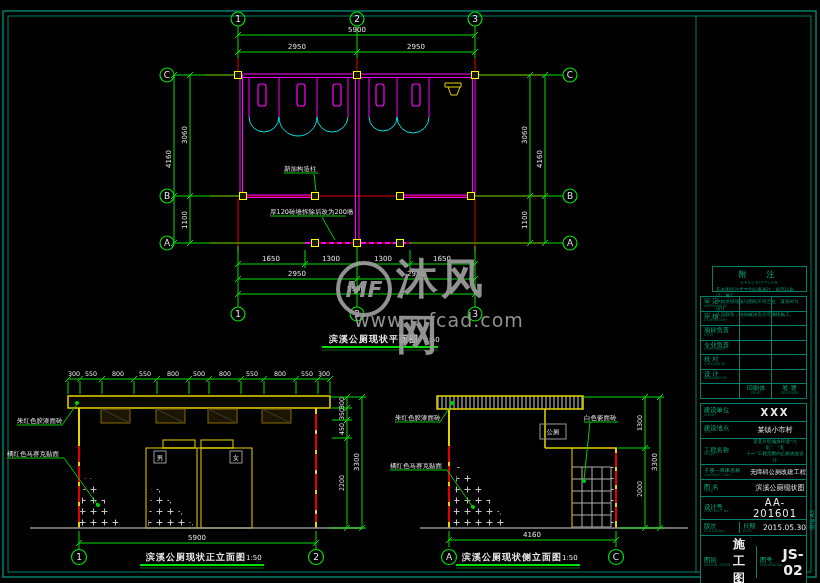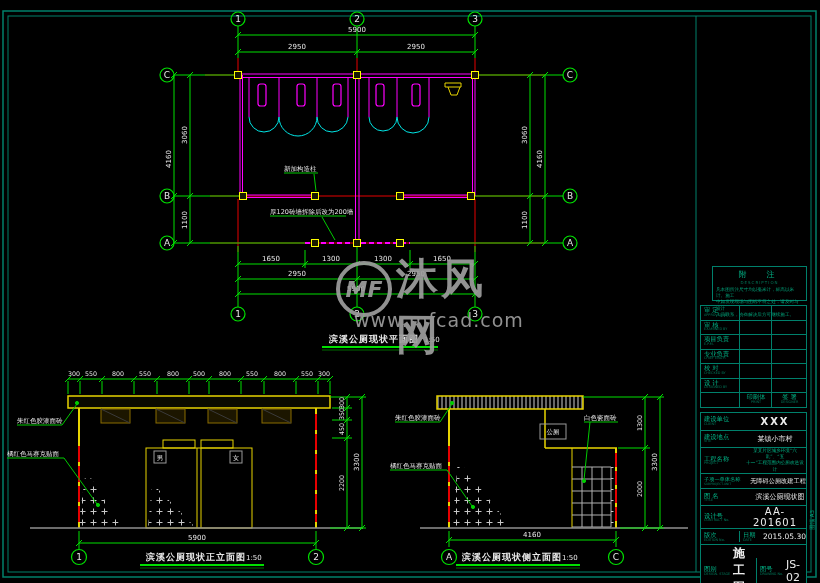--- a/index.html
+++ b/index.html
@@ -443,21 +443,21 @@
 
 <div id="wm">
   <div class="logo">MF</div>
   <div class="brand">沐风网</div>
   <div class="url">www.mfcad.com</div>
 </div>
 
 
 <div id="tb">
 
-  <div class="tb-box" style="height:35px;margin-left:12px;">
+  <div class="tb-box" style="height:26px;margin-left:12px;">
     <div class="tb-head">附　注</div>
     <div class="tb-head-en">DESCRIPTION</div>
     <div class="tb-par">
       <div>凡本图所注尺寸均以毫米计，标高以米计。施工</div>
       <div>中如发现现场与图纸不符之处，请及时与设计</div>
       <div>人员联系，协商解决后方可继续施工。</div>
     </div>
   </div>
 
   <div class="tb-box">
@@ -590,21 +590,21 @@
               <div class="cn">图别</div>
               <div class="en">DESIGN. STAGE</div>
             </div>
         <div class="val" style="font-size:12px;font-weight:bold;">施工图</div>
       </div>
       <div class="half">
         <div class="info-lbl lbl" style="width:18px;">
               <div class="cn">图号</div>
               <div class="en">DRAWING No.</div>
             </div>
-        <div class="val" style="font-size:11px;">JS-02</div>
+        <div class="val" style="font-size:14px;font-weight:bold;">JS-02</div>
       </div>
     </div>
     <div class="info-row" style="min-height:17px;align-items:flex-start;">
       <div class="info-lbl lbl" style="width:60px;">
             <div class="cn">归档记录:</div>
             <div class="en">ARCHIVES</div>
           </div>
       <div class="val"></div>
     </div>
   </div>

